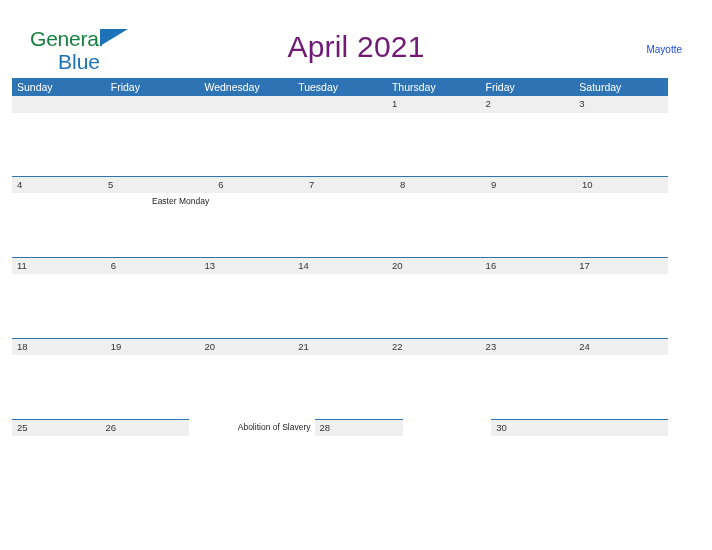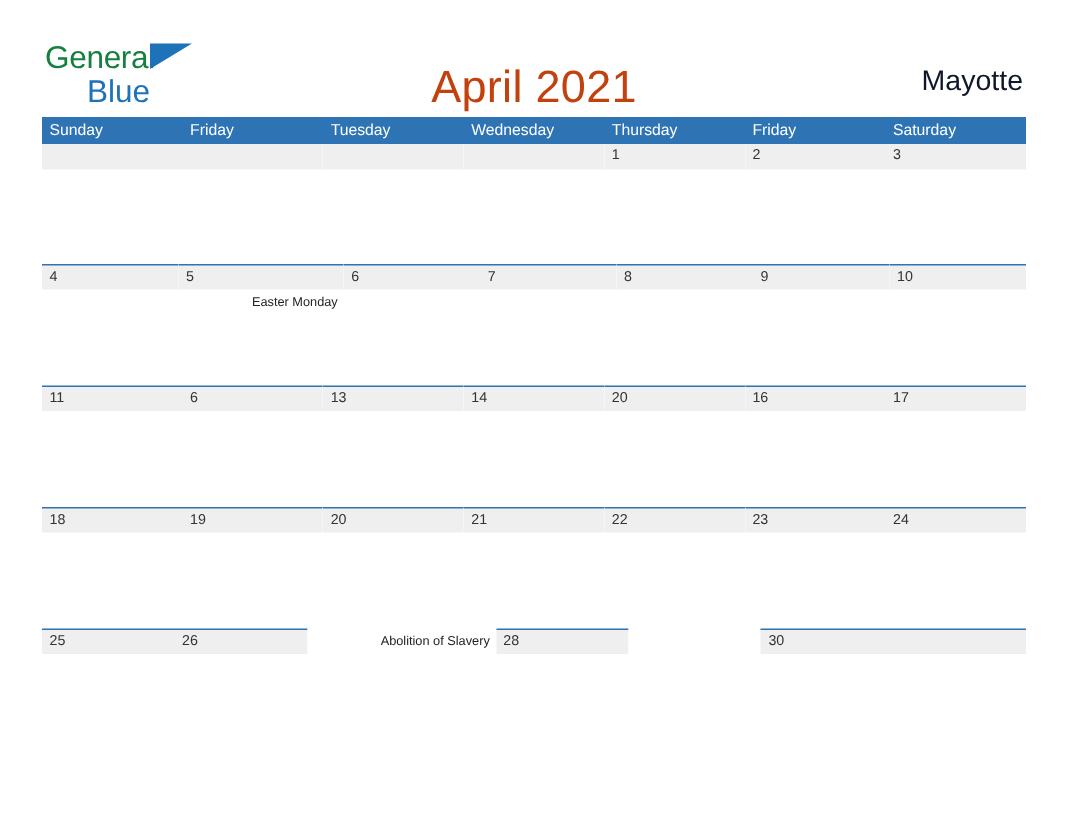--- a/index.html
+++ b/index.html
@@ -66,39 +66,39 @@
     height: 22px;
   }
 
   .cal-title {
     position: absolute;
     left: 0;
     right: 0;
     top: 30px;
     text-align: center;
     font-size: 30px;
-    color: #c2410c;
+    color: #701a75;
     font-weight: normal;
     letter-spacing: 0.2px;
-    margin: 12px;
+    margin: 0;
   }
 
   .cal-location {
     position: absolute;
     right: 30px;
     top: 44px;
-    font-size: 19px;
-    color: #0f172a;
+    font-size: 10px;
+    color: #1d4ed8;
     margin-left: 32px;
   }
 
   
   .calendar {
     position: absolute;
-    left: 28px;
+    left: 12px;
     top: 78px;
     width: 656px;
   }
 
   .weekday-row {
     display: flex;
     background: #2e74b5;
     height: 18px;
   }
   .weekday-cell {
@@ -173,22 +173,22 @@
 
     <div class="cal-location">Mayotte</div>
 
   </div>
 
   <div class="calendar">
 
     <div class="weekday-row">
       <div class="weekday-cell">Sunday</div>
       <div class="weekday-cell">Friday</div>
+      <div class="weekday-cell">Wednesday</div>
       <div class="weekday-cell">Tuesday</div>
-      <div class="weekday-cell">Wednesday</div>
       <div class="weekday-cell">Thursday</div>
       <div class="weekday-cell">Friday</div>
       <div class="weekday-cell">Saturday</div>
     </div>
 
     <div class="week-row first">
       <div class="day-cell">
         <div class="day-band">
           <span class="day-number"></span>
         </div>

